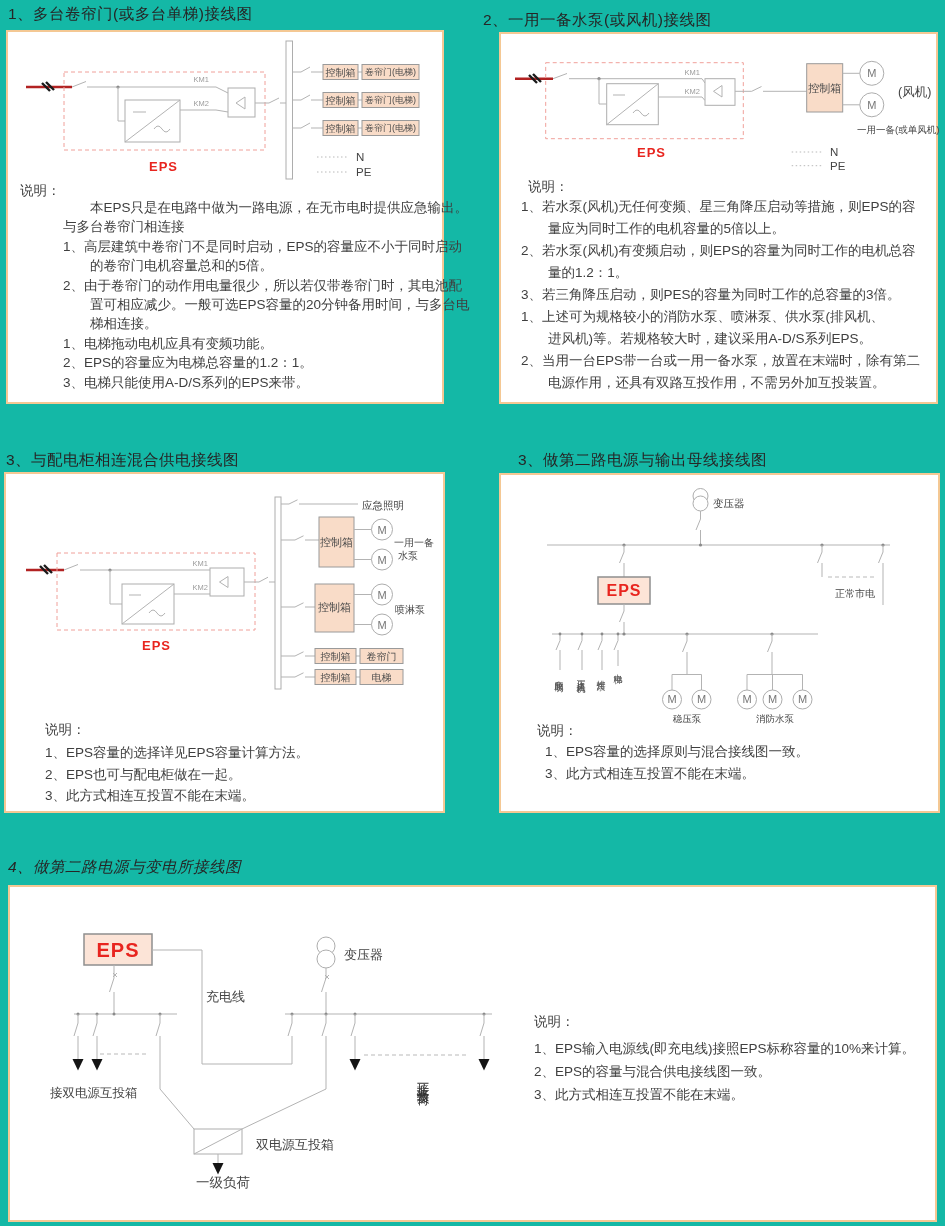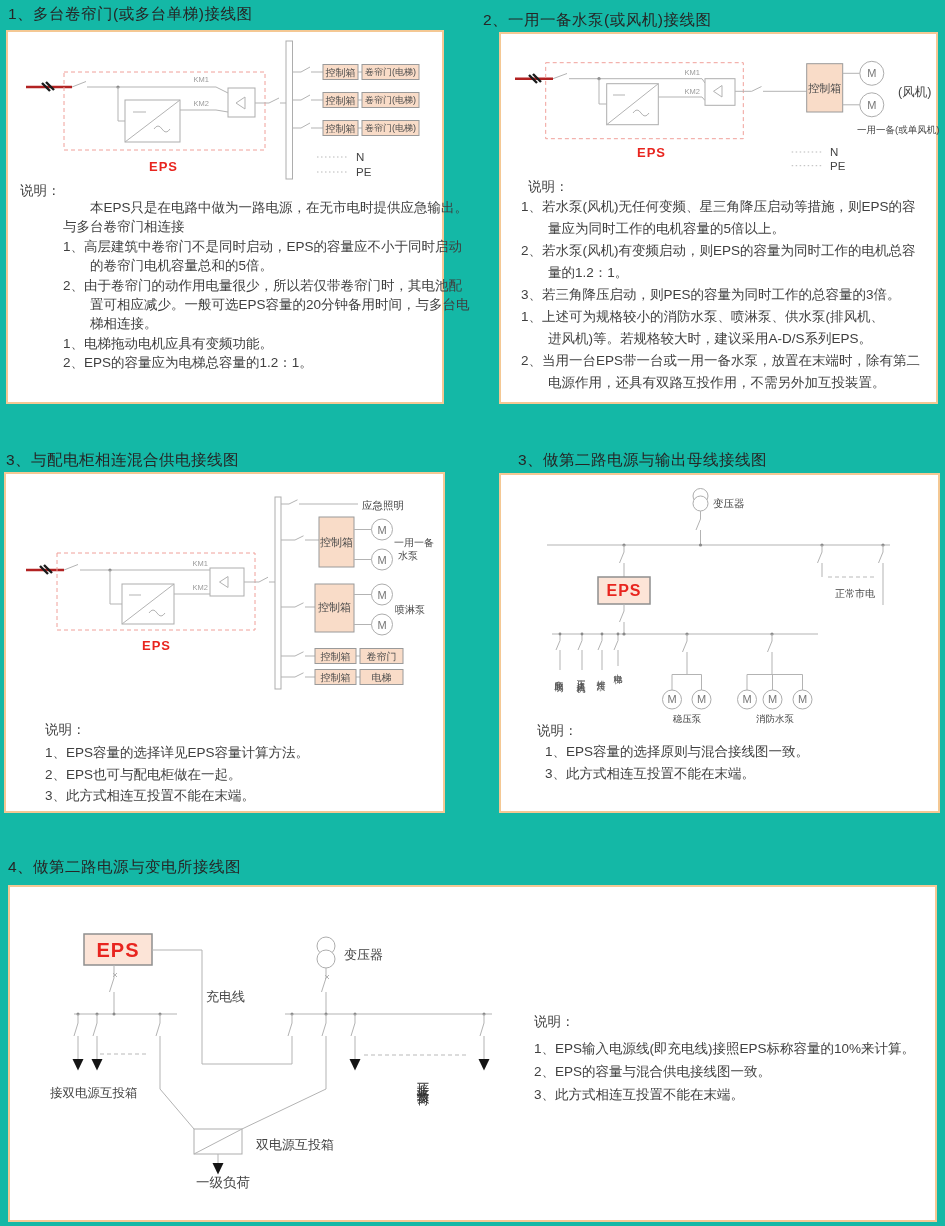--- a/index.html
+++ b/index.html
@@ -37,21 +37,21 @@
 </style>
 </head>
 <body>
 
 <div id="page">
 
   <div class="sec-title" style="left:8px;top:4px;">1、多台卷帘门(或多台单梯)接线图</div>
   <div class="sec-title" style="left:483px;top:10px;">2、一用一备水泵(或风机)接线图</div>
   <div class="sec-title" style="left:6px;top:450px;">3、与配电柜相连混合供电接线图</div>
   <div class="sec-title" style="left:518px;top:450px;">3、做第二路电源与输出母线接线图</div>
-  <div class="sec-title" style="left:8px;top:857px;">4、做第二路电源与变电所接线图</div>
+  <div class="sec-title" style="left:8px;top:857px;font-style:italic;">4、做第二路电源与变电所接线图</div>
 
   <div class="panel" style="left:6px;top:30px;width:438px;height:374px;">
     <svg width="438" height="150" viewBox="0 0 438 150">
       <g>
         <path class="redln" d="M18,55 H64"></path>
         <path class="hatch" d="M34,51 L42,59 M38,50 L46,58"></path>
         <path class="ln" d="M64,55 L78,49.5 M79,55 H208"></path>
       </g>
       <rect class="dashred" x="56" y="40" width="201" height="78"></rect>
       <circle class="dot" cx="110" cy="55" r="1.6"></circle>
@@ -106,20 +106,21 @@
     <div class="notes lh19" style="left:24px;top:166px;margin-left:31px;">
       <div>　　本EPS只是在电路中做为一路电源，在无市电时提供应急输出。</div>
       <div>与多台卷帘门相连接</div>
       <div>1、高层建筑中卷帘门不是同时启动，EPS的容量应不小于同时启动</div>
       <div>　　的卷帘门电机容量总和的5倍。</div>
       <div>2、由于卷帘门的动作用电量很少，所以若仅带卷帘门时，其电池配</div>
       <div>　　置可相应减少。一般可选EPS容量的20分钟备用时间，与多台电</div>
       <div>　　梯相连接。</div>
       <div>1、电梯拖动电机应具有变频功能。</div>
       <div>2、EPS的容量应为电梯总容量的1.2：1。</div>
+      <div>3、电梯只能使用A-D/S系列的EPS来带。</div>
     </div>
   </div>
 
   <div class="panel" style="left:499px;top:32px;width:439px;height:372px;">
     <svg width="439" height="145" viewBox="0 0 439 145">
       <g>
         <path class="redln" d="M14,44.7 H52"></path>
         <path class="hatch" d="M28,41 L36,49 M32,40 L40,48"></path>
         <path class="ln" d="M52,44.7 L66,39.5 M68,44.7 H201"></path>
       </g>

